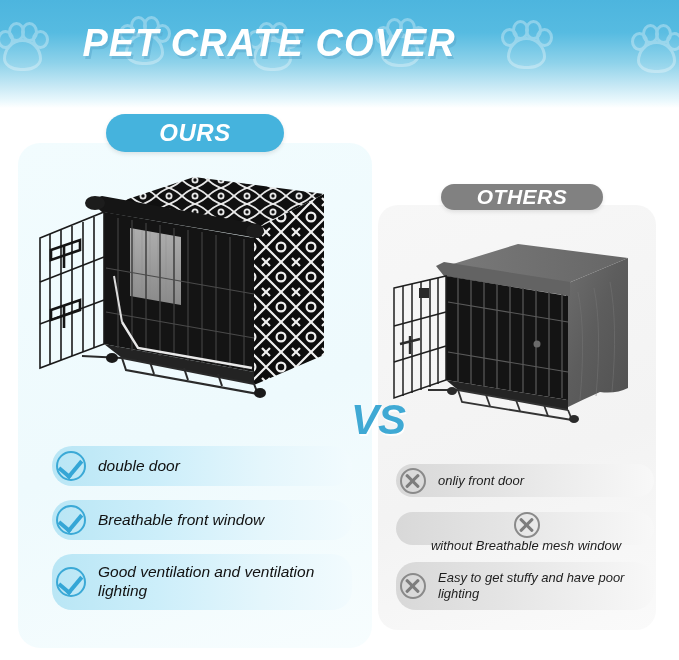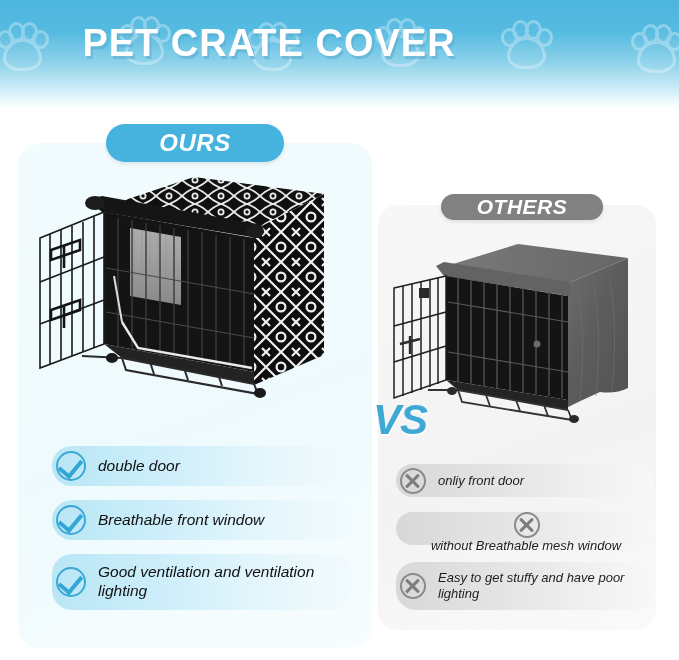--- a/index.html
+++ b/index.html
@@ -54,20 +54,21 @@
   .paw .t3 { left:25px; top:0px;  width:11px; height:14px; }
   .paw .t4 { left:36px; top:8px;  width:11px; height:13px; }
 
   .header-title {
     position: absolute;
     left: 0; top: 22px;
     width: 538px;
     text-align: center;
     font-size: 38px;
     font-weight: bold;
+    font-style: italic;
     letter-spacing: 1px;
     color: #ffffff;
     text-shadow: 2px 3px 0 rgba(90,170,205,0.55);
     white-space: nowrap;
   }
 
   
   .card-ours {
     position: absolute;
     left: 18px; top: 143px;
@@ -86,21 +87,20 @@
   
   .badge {
     position: absolute;
     display: flex;
     align-items: center;
     justify-content: center;
     color: #ffffff;
     font-style: italic;
     font-weight: bold;
     letter-spacing: 0.5px;
-    margin-top: 10px;
   }
   .badge-ours {
     left: 106px; top: 114px;
     width: 178px; height: 38px;
     border-radius: 19px;
     background: #45b3dd;
     font-size: 24px;
     box-shadow: 0 2px 4px rgba(0,0,0,0.10);
   }
   .badge-others {
@@ -123,21 +123,20 @@
     left: 348px; top: 390px;
     width: 60px; height: 60px;
     font-size: 42px;
     font-weight: bold;
     font-style: italic;
     color: #3fa9d4;
     text-shadow: 1px 2px 0 rgba(255,255,255,0.9);
     line-height: 60px;
     text-align: center;
     letter-spacing: -1px;
-    margin-left: 22px;
   }
 
   
   .feat {
     position: absolute;
     display: flex;
     align-items: center;
     border-radius: 20px;
   }
   .feat-ours {

